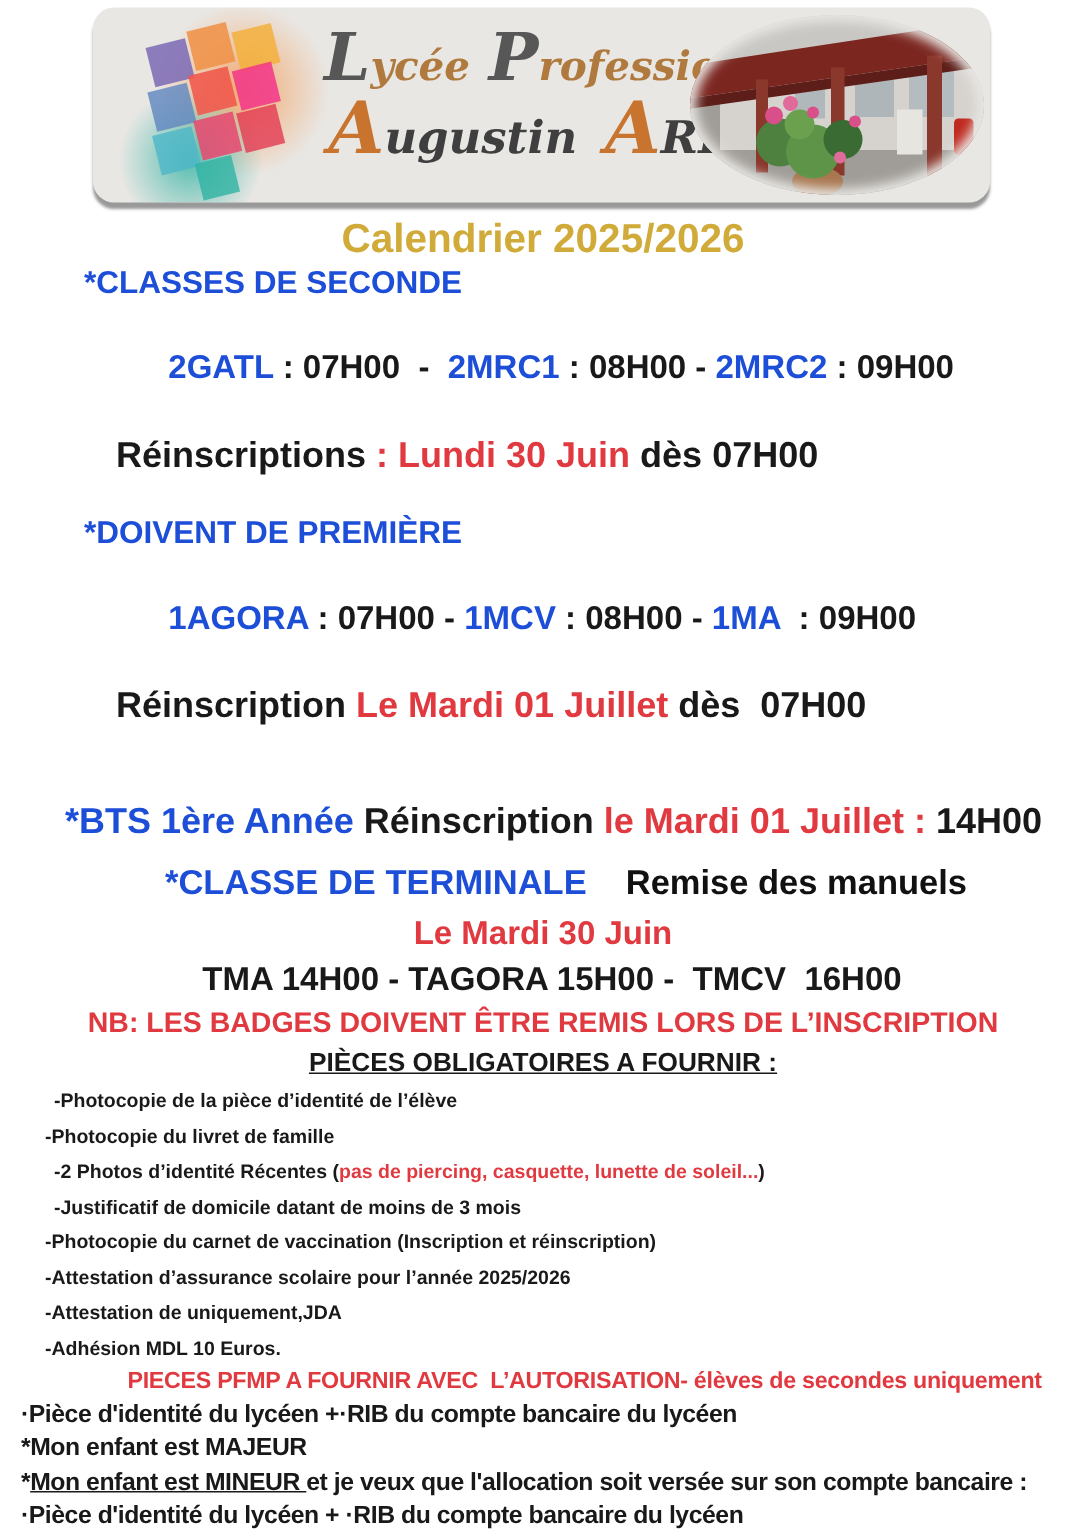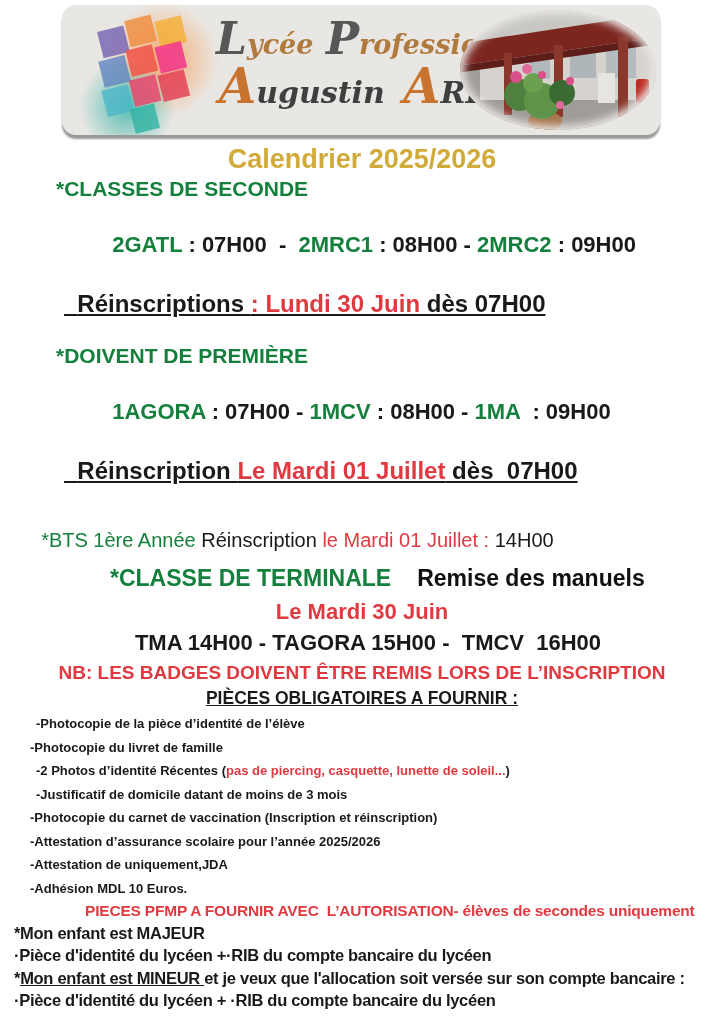--- a/index.html
+++ b/index.html
@@ -19,31 +19,31 @@
                      font-style:italic; font-weight:bold; font-size:27px;
                      color:#b07a3e; margin:0 4px; }
   .script-line1 .w::first-letter { font-size:44px; color:#575757; }
   .script-line2 { white-space:nowrap; margin-top:-6px; }
   .script-line2 .w { display:inline-block; font-family:"DejaVu Serif", serif;
                      font-style:italic; font-weight:bold; font-size:30px;
                      color:#3f3f3f; margin:0 7px; }
   .script-line2 .w::first-letter { font-size:48px; color:#c8742e; }
 
   
-  .cyan { color:#15803d; }
+  .cyan { color:#1d4ed8; }
   .red  { color:#e03a40; }
   .gold { color:#d1ab3a; }
 
   
   .title     { margin-top:9px; text-align:center; font-size:27px; font-weight:bold; }
   .h-section { margin:2px 0 0 56px; font-size:21px; font-weight:bold; }
   .schedule  { margin:5px 0 0 100px; font-size:22px; font-weight:bold; white-space:pre-wrap; }
-  .reinsc    { margin:4px 0 0 64px; font-size:24px; font-weight:bold; white-space:pre-wrap;text-decoration:underline; }
+  .reinsc    { margin:4px 0 0 64px; font-size:24px; font-weight:bold; white-space:pre-wrap; }
   .gap1      { margin-top:26px; }
-  .bts       { margin:21px 0 0 30px; font-size:20px; font-weight:normal; white-space:pre-wrap; }
+  .bts       { margin:21px 0 0 30px; font-size:24px; font-weight:bold; white-space:pre-wrap; }
   .terminale { margin:13px 0 0 110px; font-size:23px; font-weight:bold; }
   .terminale .rest { margin-left:26px; color:#111; }
   .date-line { margin-top:7px; text-align:center; font-size:22px; font-weight:bold; }
   .times     { margin-top:5px; text-align:center; font-size:22px; font-weight:bold; white-space:pre-wrap;padding-left:12px; }
   .nb        { margin-top:6px; text-align:center; font-size:19px; font-weight:bold; }
 
   
   .pieces-h  { margin-top:4px; text-align:center; font-size:17.5px; font-weight:bold;
                text-decoration:underline; }
   .list      { margin:3px 0 0 30px; }
@@ -178,18 +178,18 @@
   <p class="indent1"><span>-2 Photos d’identité Récentes (</span><span class="red">pas de piercing, casquette, lunette de soleil...</span><span>)</span></p>
   <p class="indent1">-Justificatif de domicile datant de moins de 3 mois</p>
   <p>-Photocopie du carnet de vaccination (Inscription et réinscription)</p>
   <p>-Attestation d’assurance scolaire pour l’année 2025/2026</p>
   <p>-Attestation de uniquement,JDA</p>
   <p>-Adhésion MDL 10 Euros.</p>
 </div>
 
 <div class="pfmp-h">PIECES PFMP A FOURNIR AVEC  L’AUTORISATION- élèves de secondes uniquement</div>
 <div class="bottom">
+  <p>·Pièce d'identité du lycéen +·RIB du compte bancaire du lycéen</p>
   <p>*Mon enfant est MAJEUR</p>
-  <p>·Pièce d'identité du lycéen +·RIB du compte bancaire du lycéen</p>
   <p class="nowrap"><span>*</span><span class="u">Mon enfant est MINEUR </span><span>et je veux que l'allocation soit versée sur son compte bancaire :</span></p>
   <p class="reg">·Pièce d'identité du lycéen + ·RIB du compte bancaire du lycéen</p>
 
 </div>
 
 </body></html>

